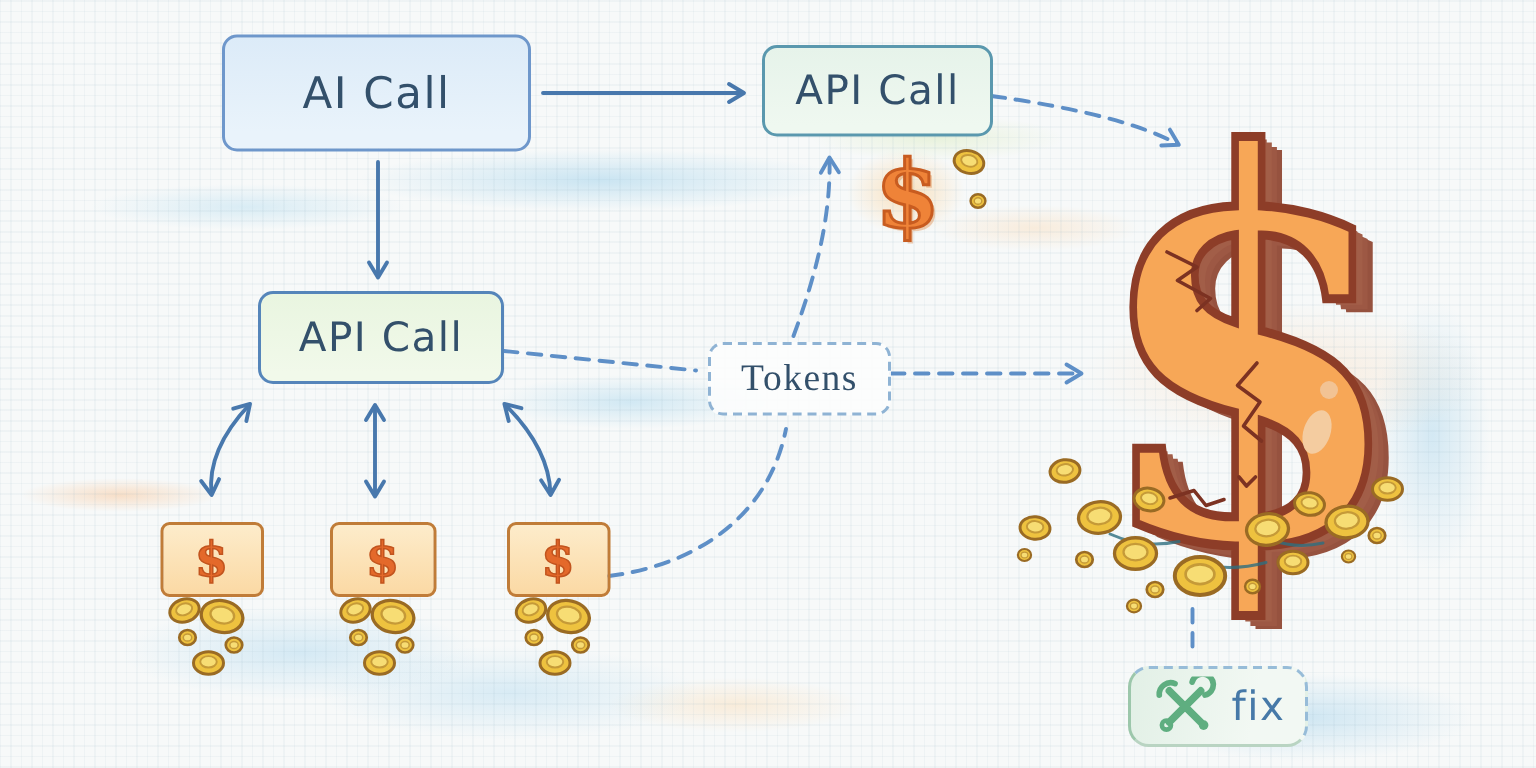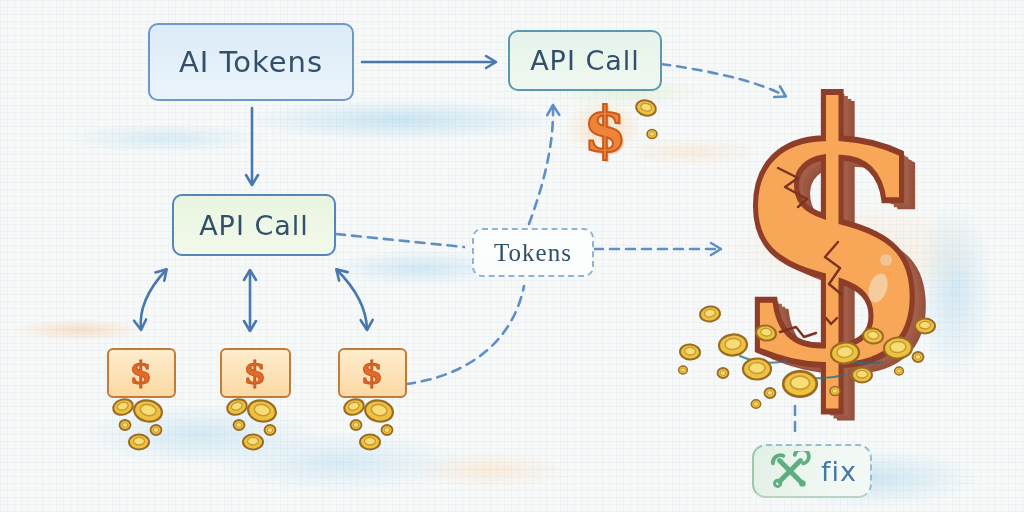--- a/index.html
+++ b/index.html
@@ -119,21 +119,21 @@
       <use href="#coinfall" transform="translate(224,400)"></use>
       <use href="#coinfall" transform="translate(341,400)"></use>
     </g>
     <g>
       <use href="#cm" transform="translate(646,108) rotate(14)"></use>
       <use href="#cs" transform="translate(652,134) scale(0.9)"></use>
     </g>
   </svg>
 
   <div class="node box-ai" style="left:148px;top:23px;width:202px;height:74px">
-    <span>AI Tokens</span>
+    <span>AI Call</span>
   </div>
 
   <div class="node box-api-top" style="left:508px;top:30px;width:150px;height:57px">
     <span>API Call</span>
   </div>
 
   <div class="node box-api-mid" style="left:172px;top:194px;width:160px;height:58px">
     <span>API Call</span>
   </div>
 

